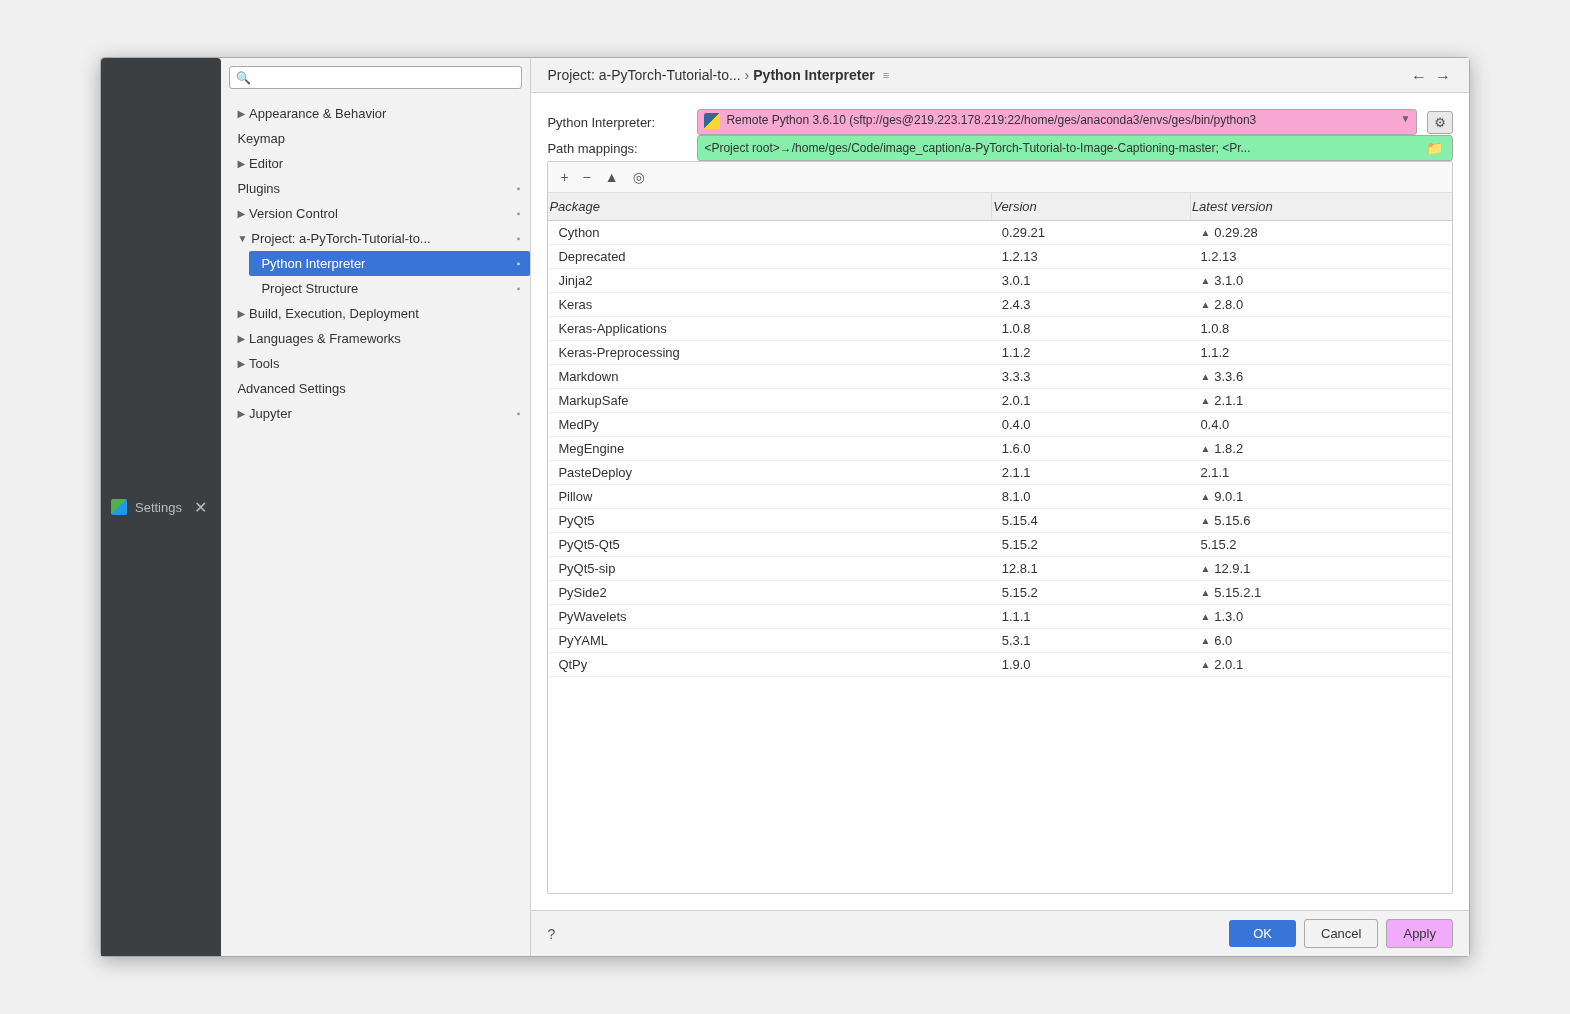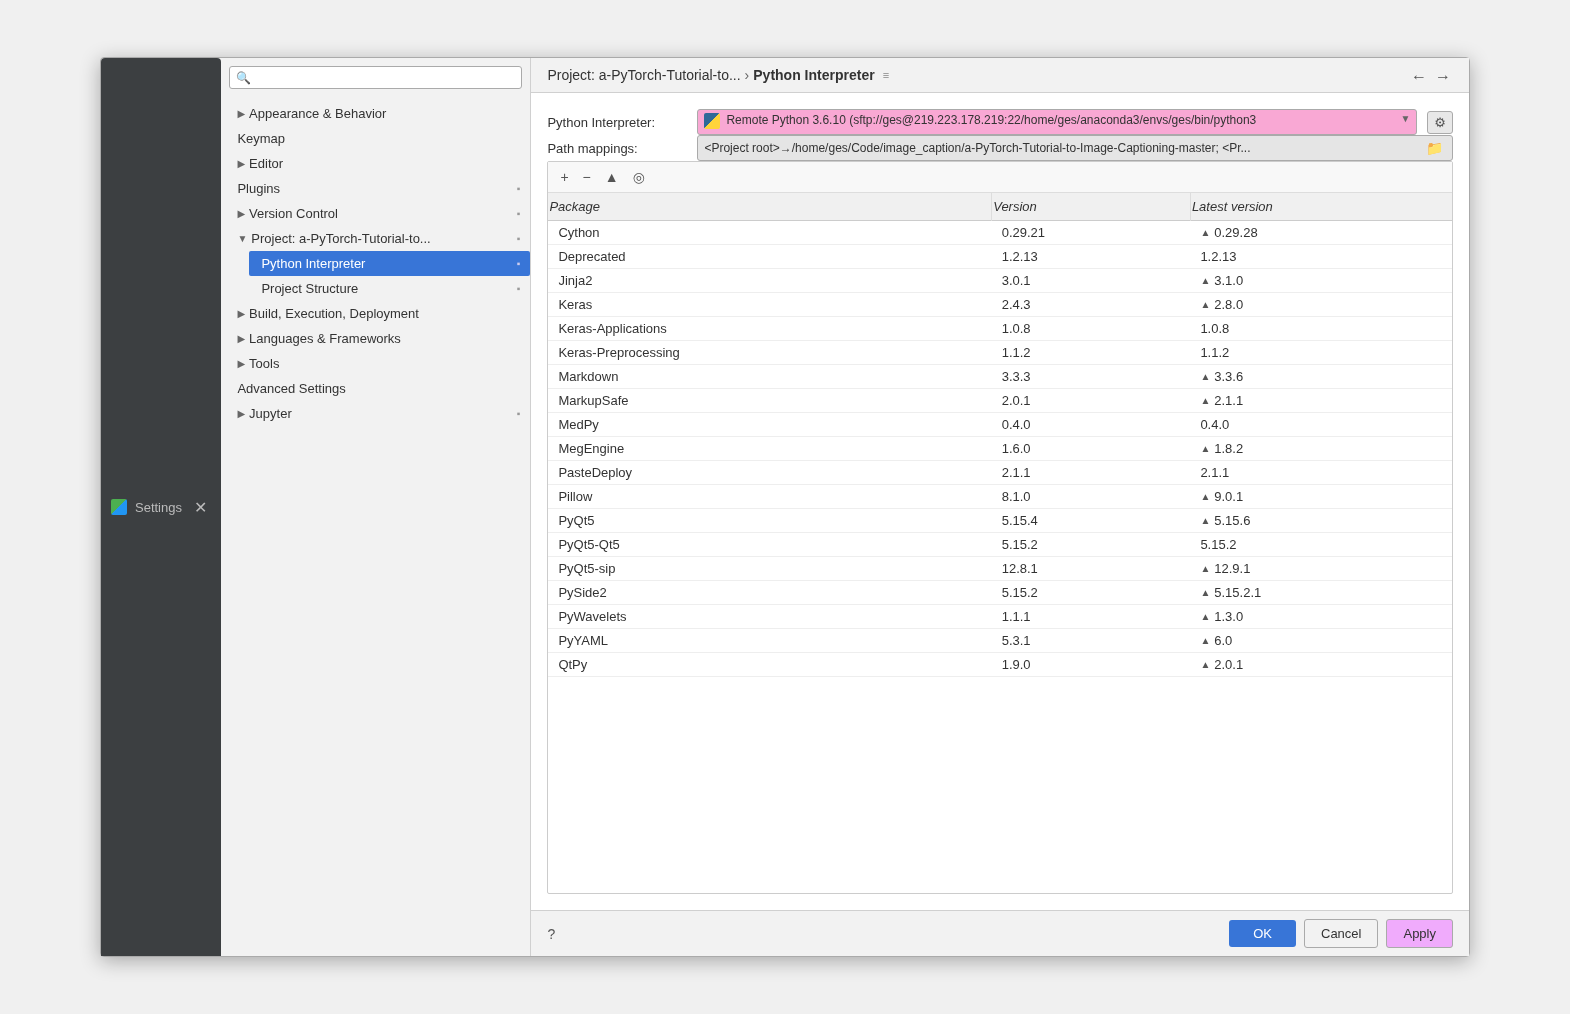--- a/index.html
+++ b/index.html
@@ -200,21 +200,21 @@
       cursor: pointer;
       font-size: 13px;
       color: #555;
     }
     .path-field {
       flex: 1;
       display: flex;
       align-items: center;
       border: 1px solid #aaa;
       border-radius: 3px;
-      background: #e5e5e5;
+      background: #86efac;
       padding: 3px 6px;
       min-height: 26px;
     }
     .path-text {
       flex: 1;
       font-size: 12px;
       color: #333;
       white-space: nowrap;
       overflow: hidden;
       text-overflow: ellipsis;

